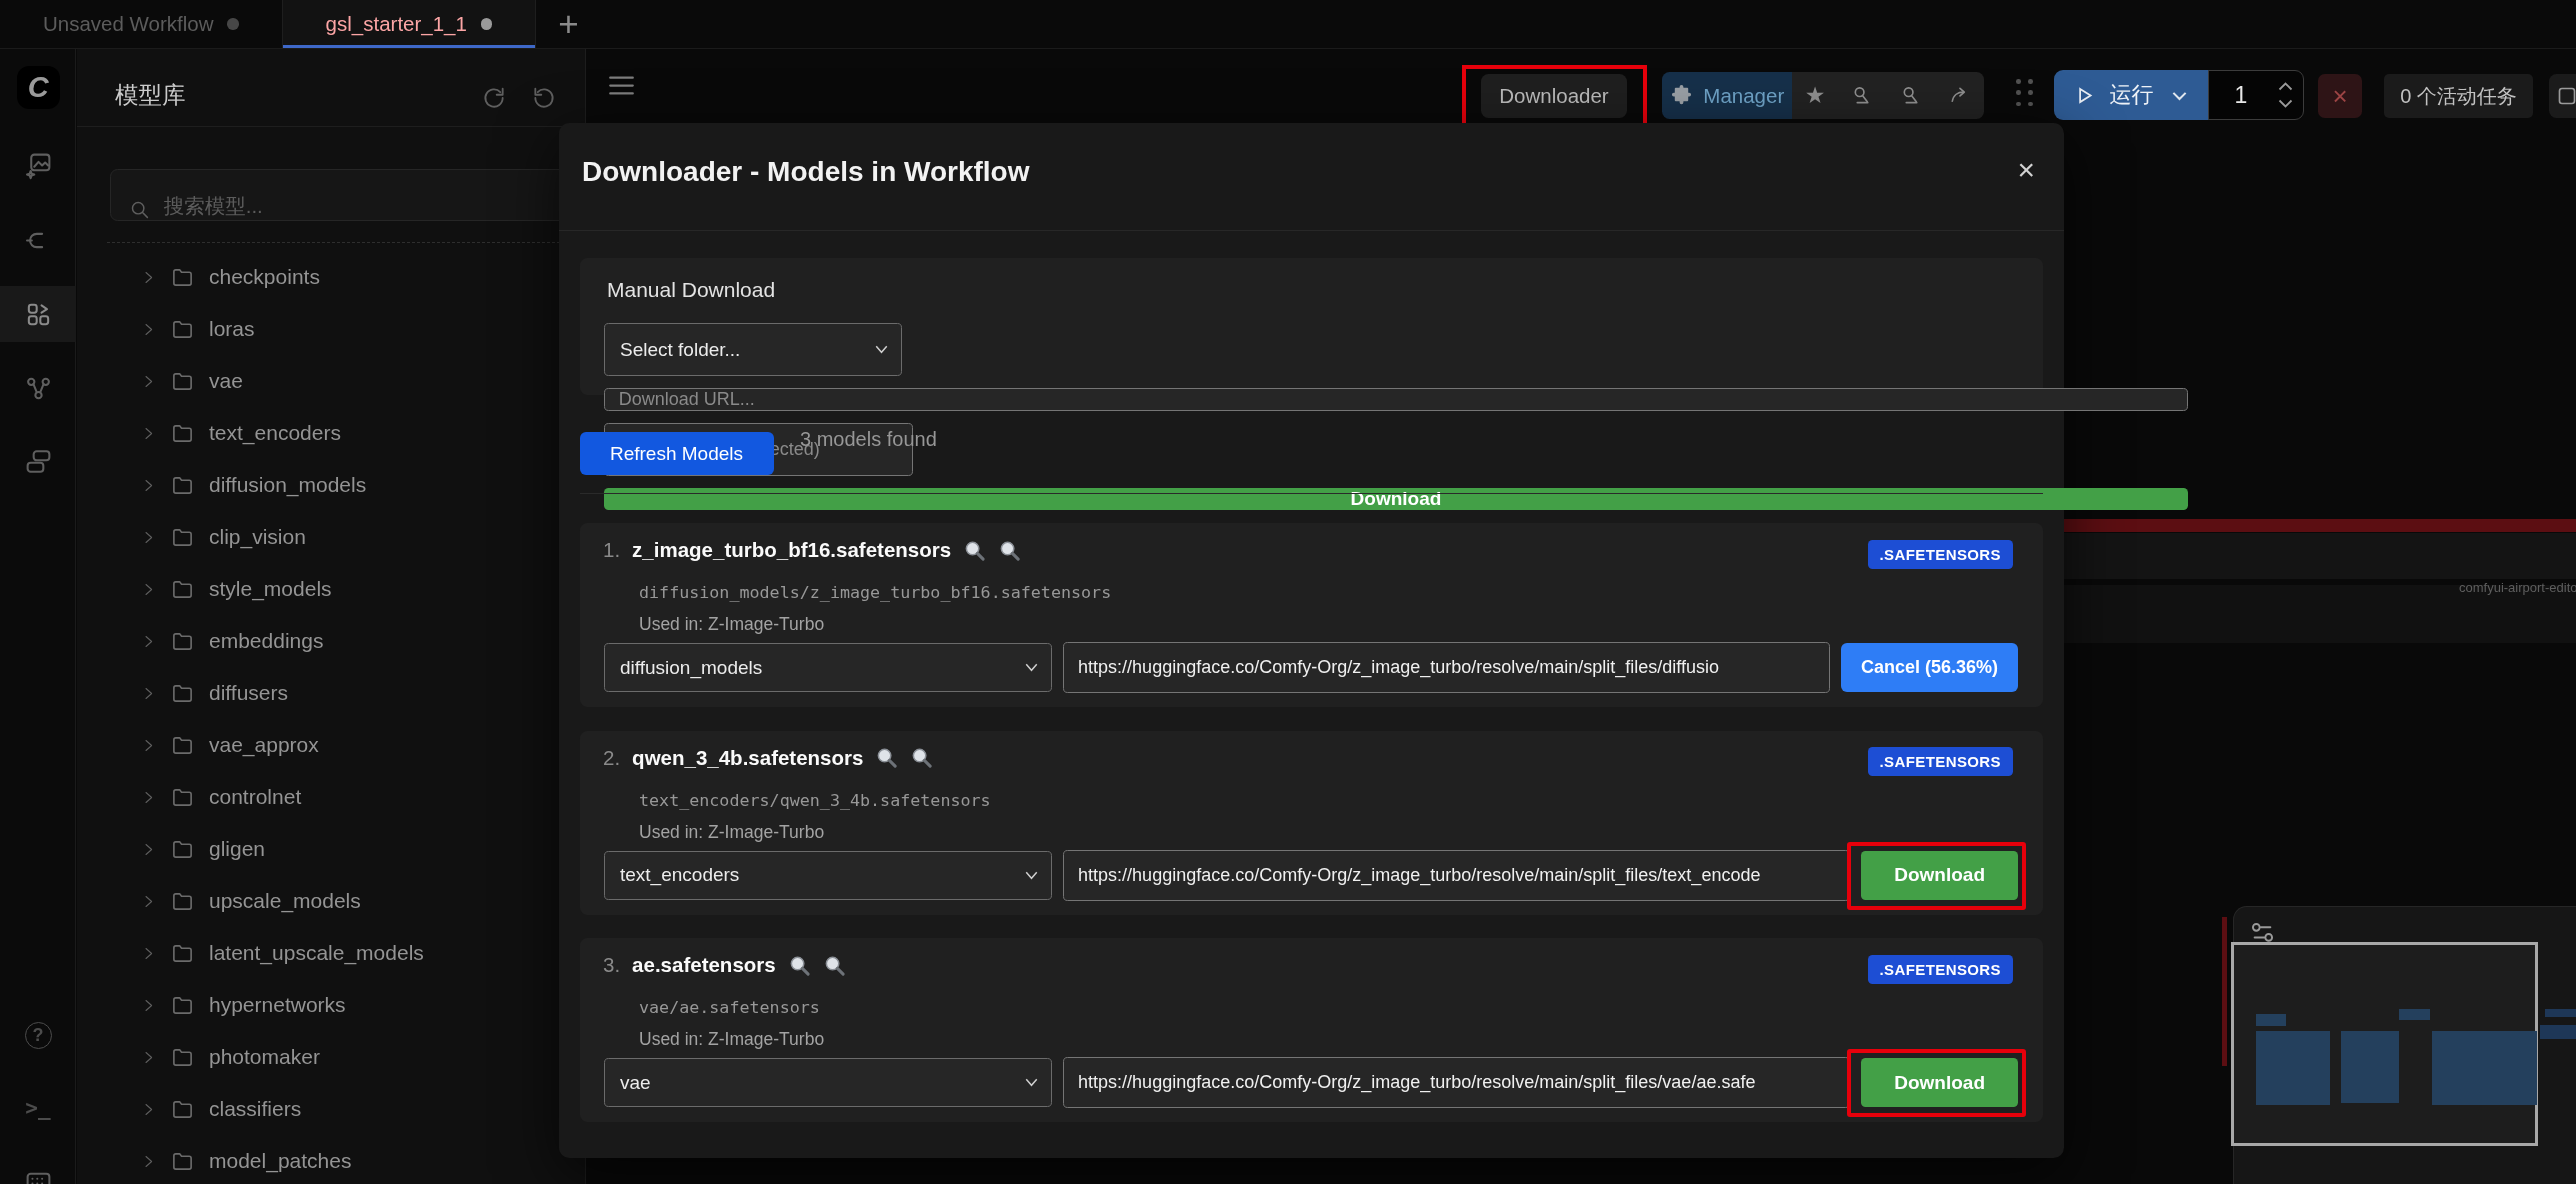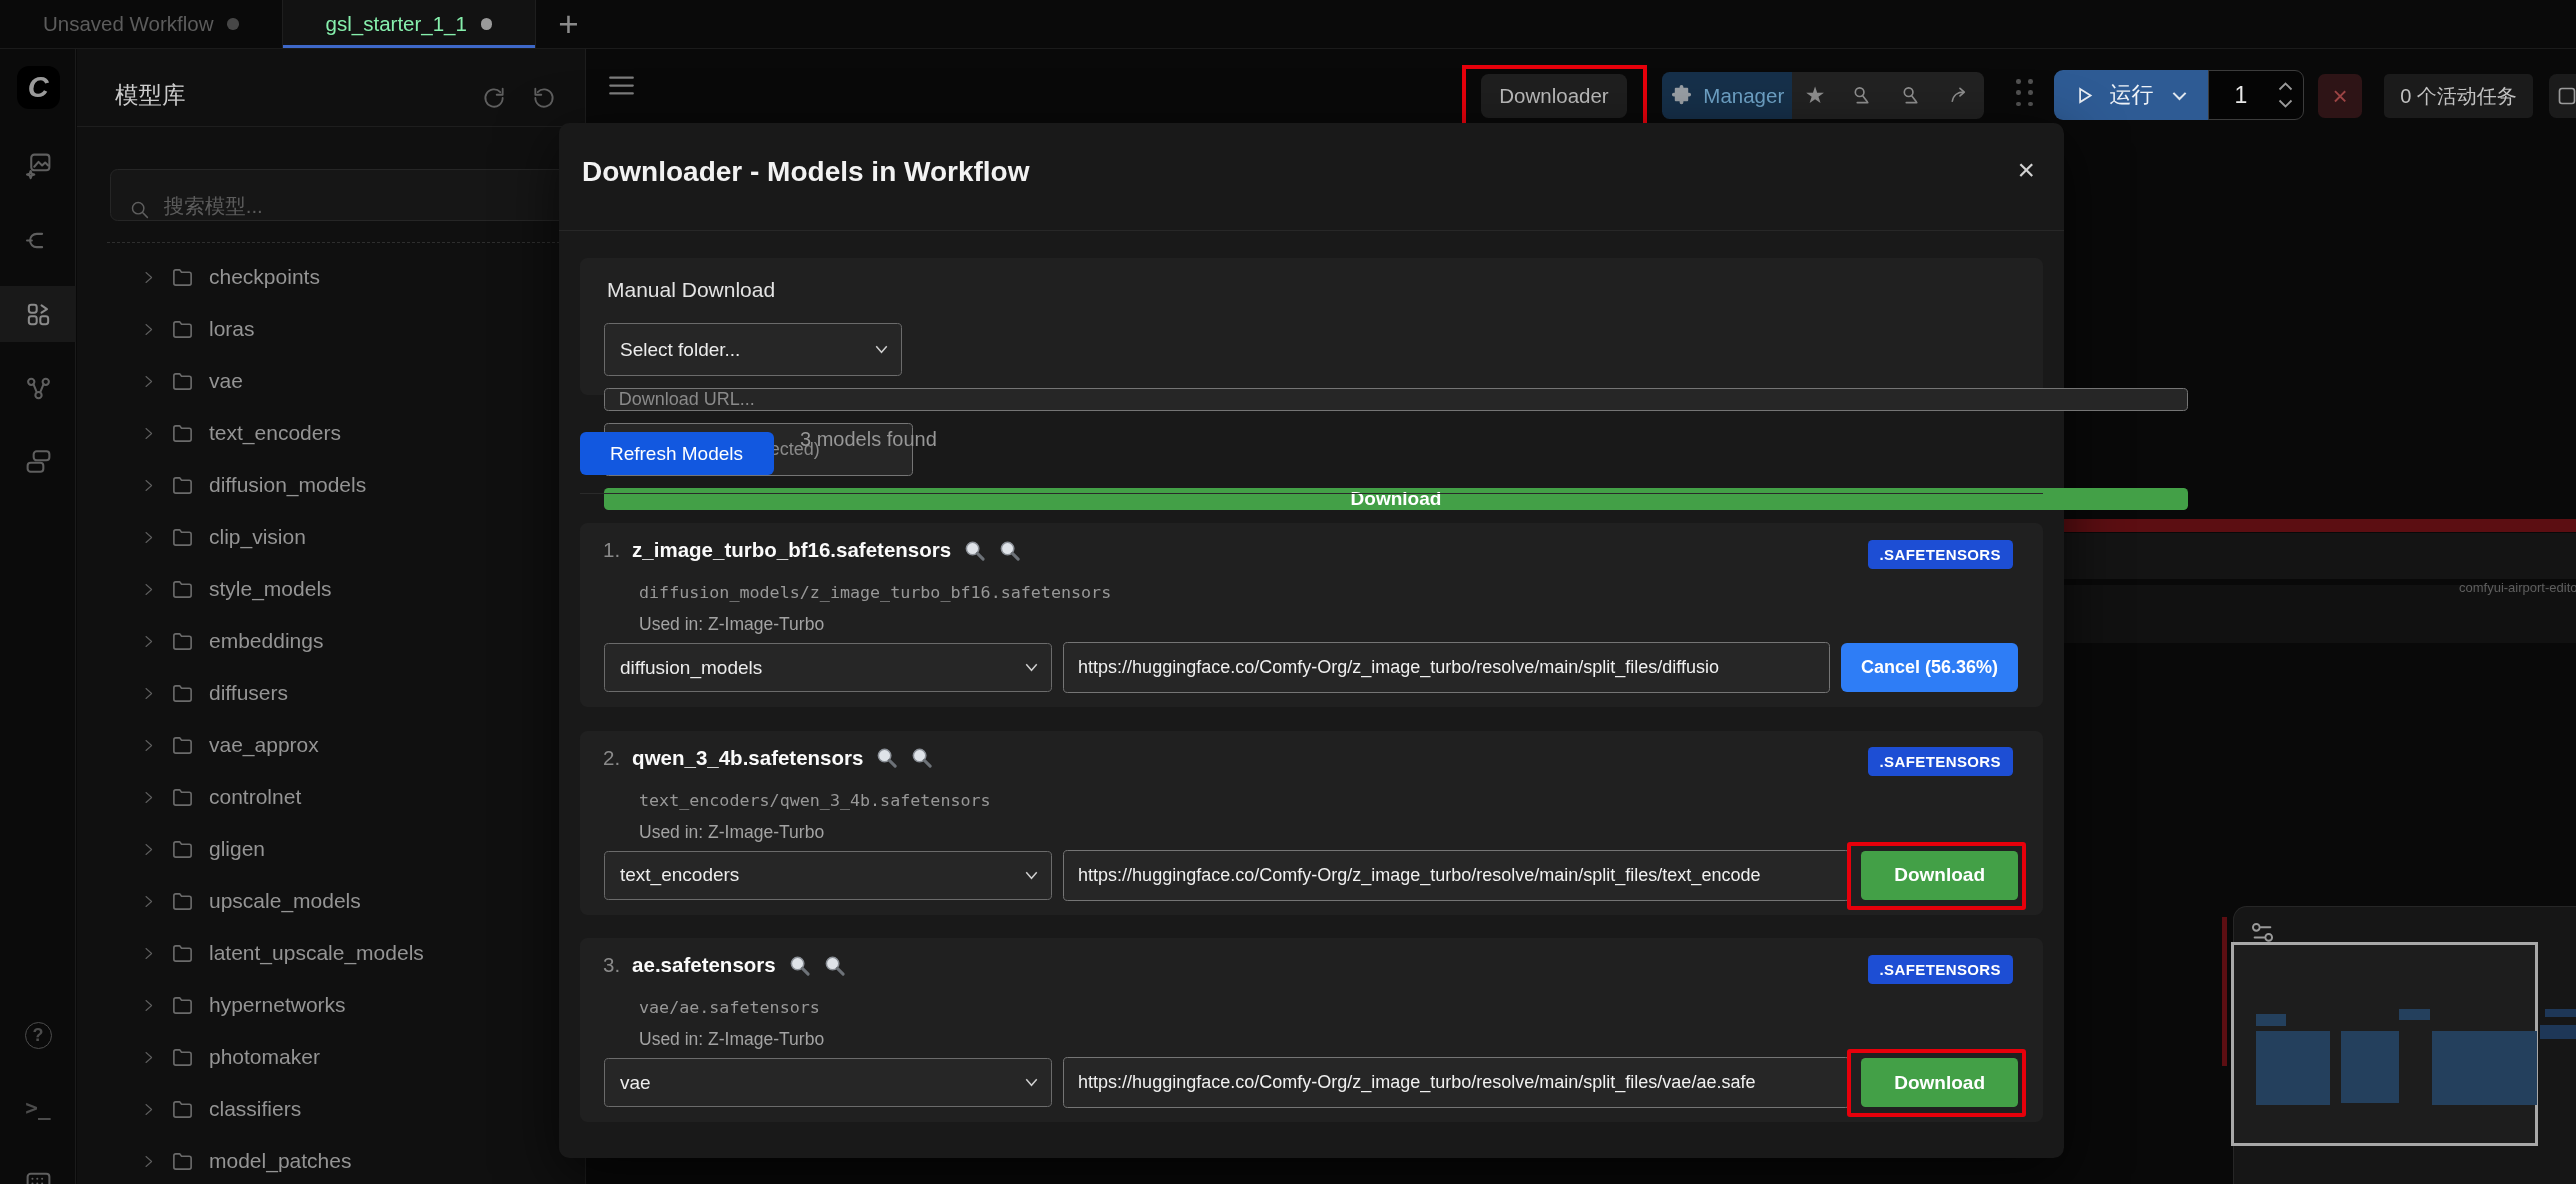--- a/index.html
+++ b/index.html
@@ -6,21 +6,21 @@
   html,body { background:#050505; }
   body { font-family:"Liberation Sans", sans-serif; }
   .screen { position:relative; width:2576px; height:1185px; overflow:hidden; background:#090909; }
   svg.ic { display:block; stroke:#5f5f5f; fill:none; stroke-width:1.7; stroke-linecap:round; stroke-linejoin:round; }
 
   
   .tabbar { position:absolute; left:0; top:0; width:2576px; height:49px; background:#0a0a0a;
             border-bottom:0.8px solid #1b1b1b; display:flex; align-items:stretch; }
   .tab { display:flex; align-items:center; gap:13.7px; padding:0 43px; font-size:20.5px; color:#5c5c5c;
          border-right:0.8px solid #1e1e1e; position:relative; cursor:default; }
-  .tab.active { background:#121212; color:#86efac; }
+  .tab.active { background:#121212; color:#fca5a5; }
   .tab.active::after { content:""; position:absolute; left:0; right:0; bottom:0; height:3px; background:#3e68c8; }
   .tab .dot { width:11.4px; height:11.4px; border-radius:50%; background:#474747; }
   .tab.active .dot { background:#9a9a9a; }
   .newtab { width:65px; display:flex; align-items:center; justify-content:center; color:#8a8a8a; font-size:35px; font-weight:300; }
 
   
   .rail { position:absolute; left:0; top:49px; width:76px; height:1136px; background:#0b0b0b; border-right:0.8px solid #1b1b1b; }
   .logo-tile { position:absolute; left:16.7px; top:16.7px; width:43px; height:43px; background:#000; border-radius:12px;
                display:flex; align-items:center; justify-content:center; color:#9a9a9a; font-weight:800; font-style:italic; font-size:29px; }
   .rail-item { position:absolute; left:0; width:76px; height:56px; display:flex; align-items:center; justify-content:center; }

